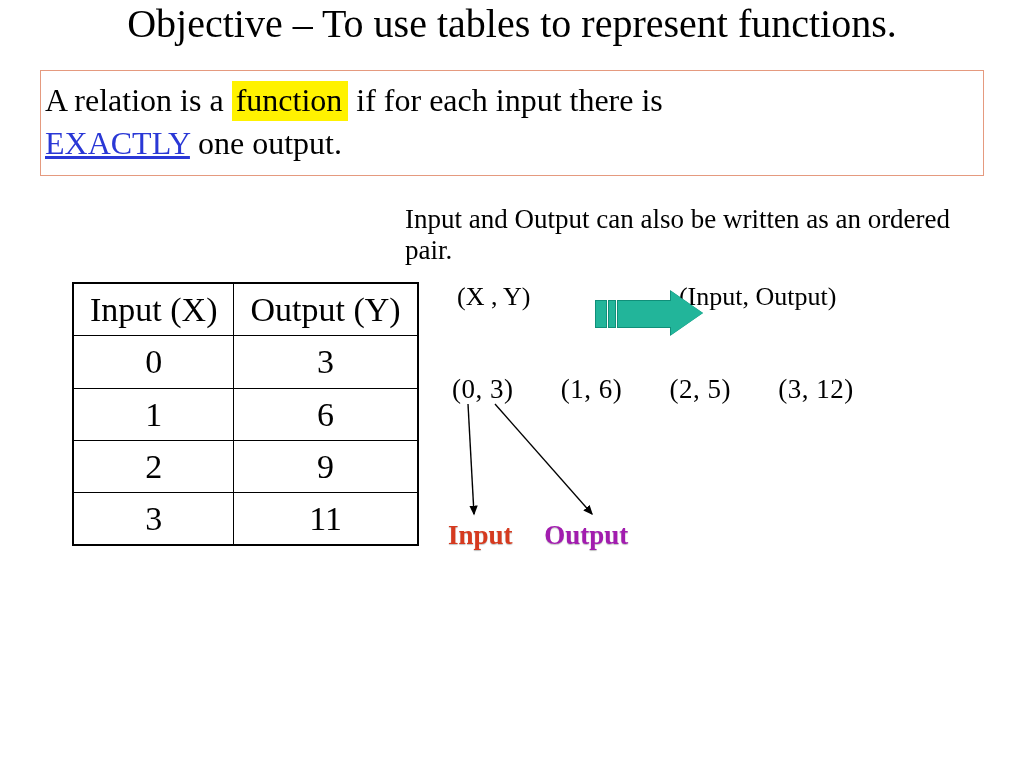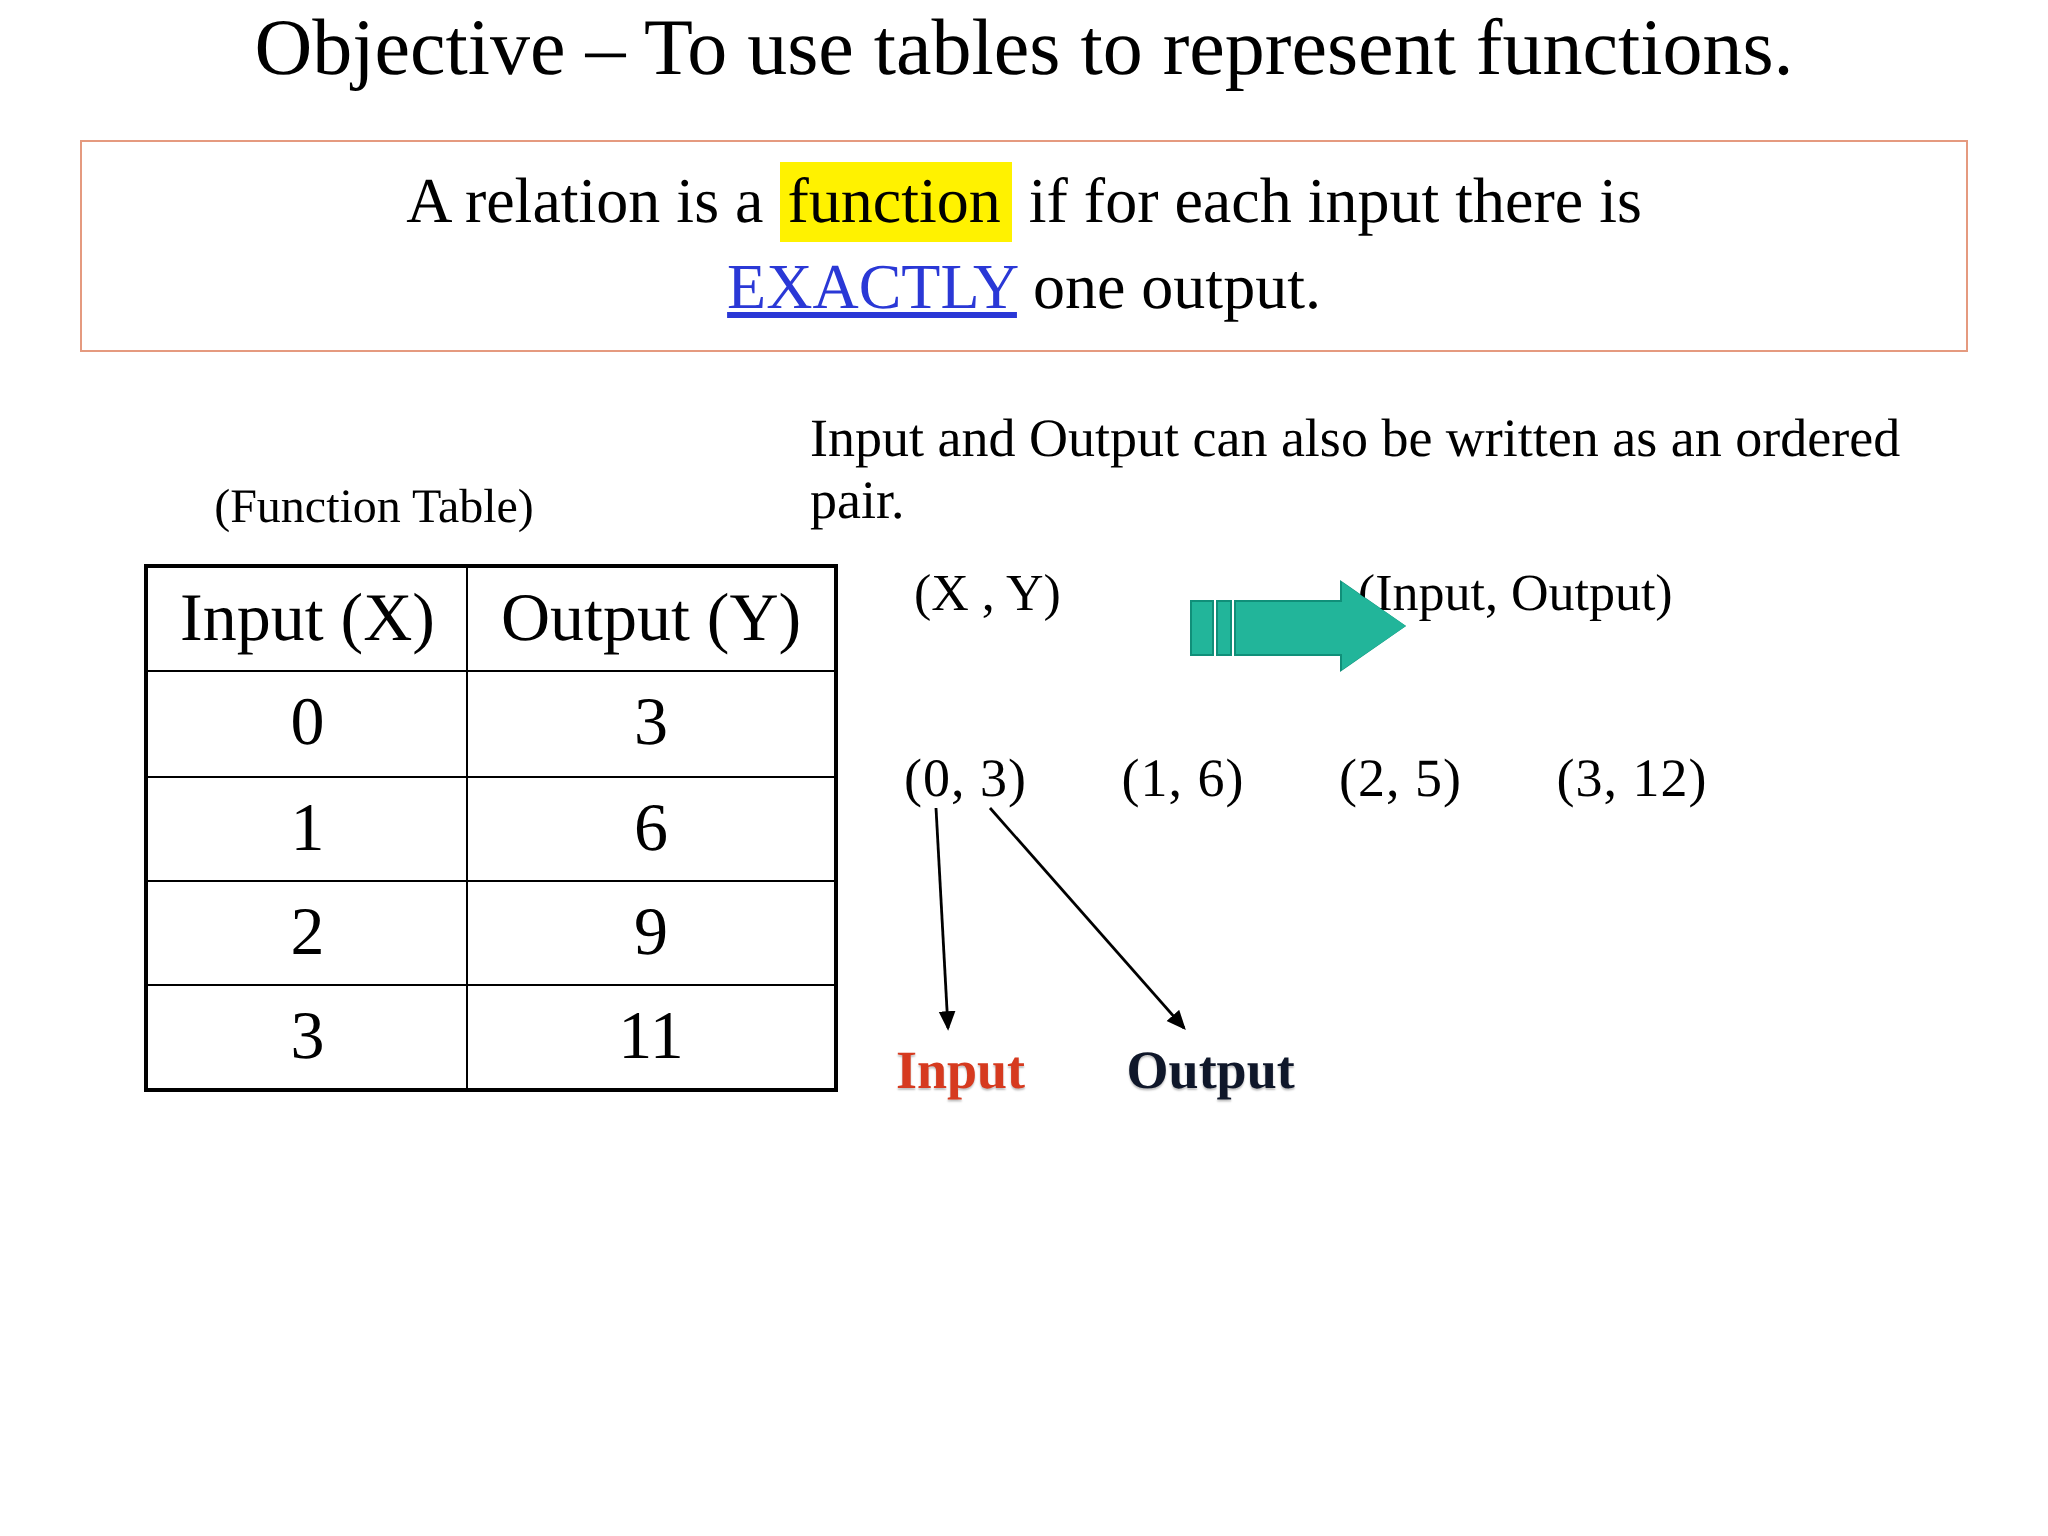--- a/index.html
+++ b/index.html
@@ -13,21 +13,20 @@
     overflow: hidden;
   }
   .title {
     text-align: center;
     font-size: 40px;
     line-height: 1.2;
   }
   .definition-box {
     margin: 22px 40px 0 40px;
     border: 1px solid #e59a7f;
-    text-align: center;
     font-size: 32px;
     padding: 8px 4px 10px 4px;
     line-height: 1.35;
   }
   .highlight {
     background: #fff200;
     padding: 1px 6px 3px 4px;
   }
   .exactly {
     color: #2a38d6;
@@ -145,24 +144,24 @@
     top: 316px;
     font-size: 27px;
     font-weight: bold;
   }
   .lbl-input {
     color: #d63a1f;
     text-shadow: 0 1px 1px rgba(0,0,0,.25);
     display:inline-block;
   }
   .lbl-output {
-    color: #0f172a;
+    color: #a21caf;
     text-shadow: 0 1px 1px rgba(0,0,0,.25);
     display:inline-block;
-    margin-left: 44px;
+    margin-left: 25px;
   }
   .svg-arrows {
     position: absolute;
     left: 440px;
     top: 198px;
     width: 260px;
     height: 120px;
   }
 </style>
 </head>
@@ -175,21 +174,20 @@
   <span class="highlight">function</span>
   <span> if for each input there is </span><br>
   <span class="exactly">EXACTLY</span>
   <span> one output.</span>
 </div>
 
 <div class="content">
 
   <div class="table-caption">
     <br>
-    <span>(Function Table)</span>
   </div>
 
   <table class="func-table">
     <tbody>
         <tr>
       <td>Input (X)</td>
       <td>Output (Y)</td>
     </tr>
     <tr>
       <td>0</td>

